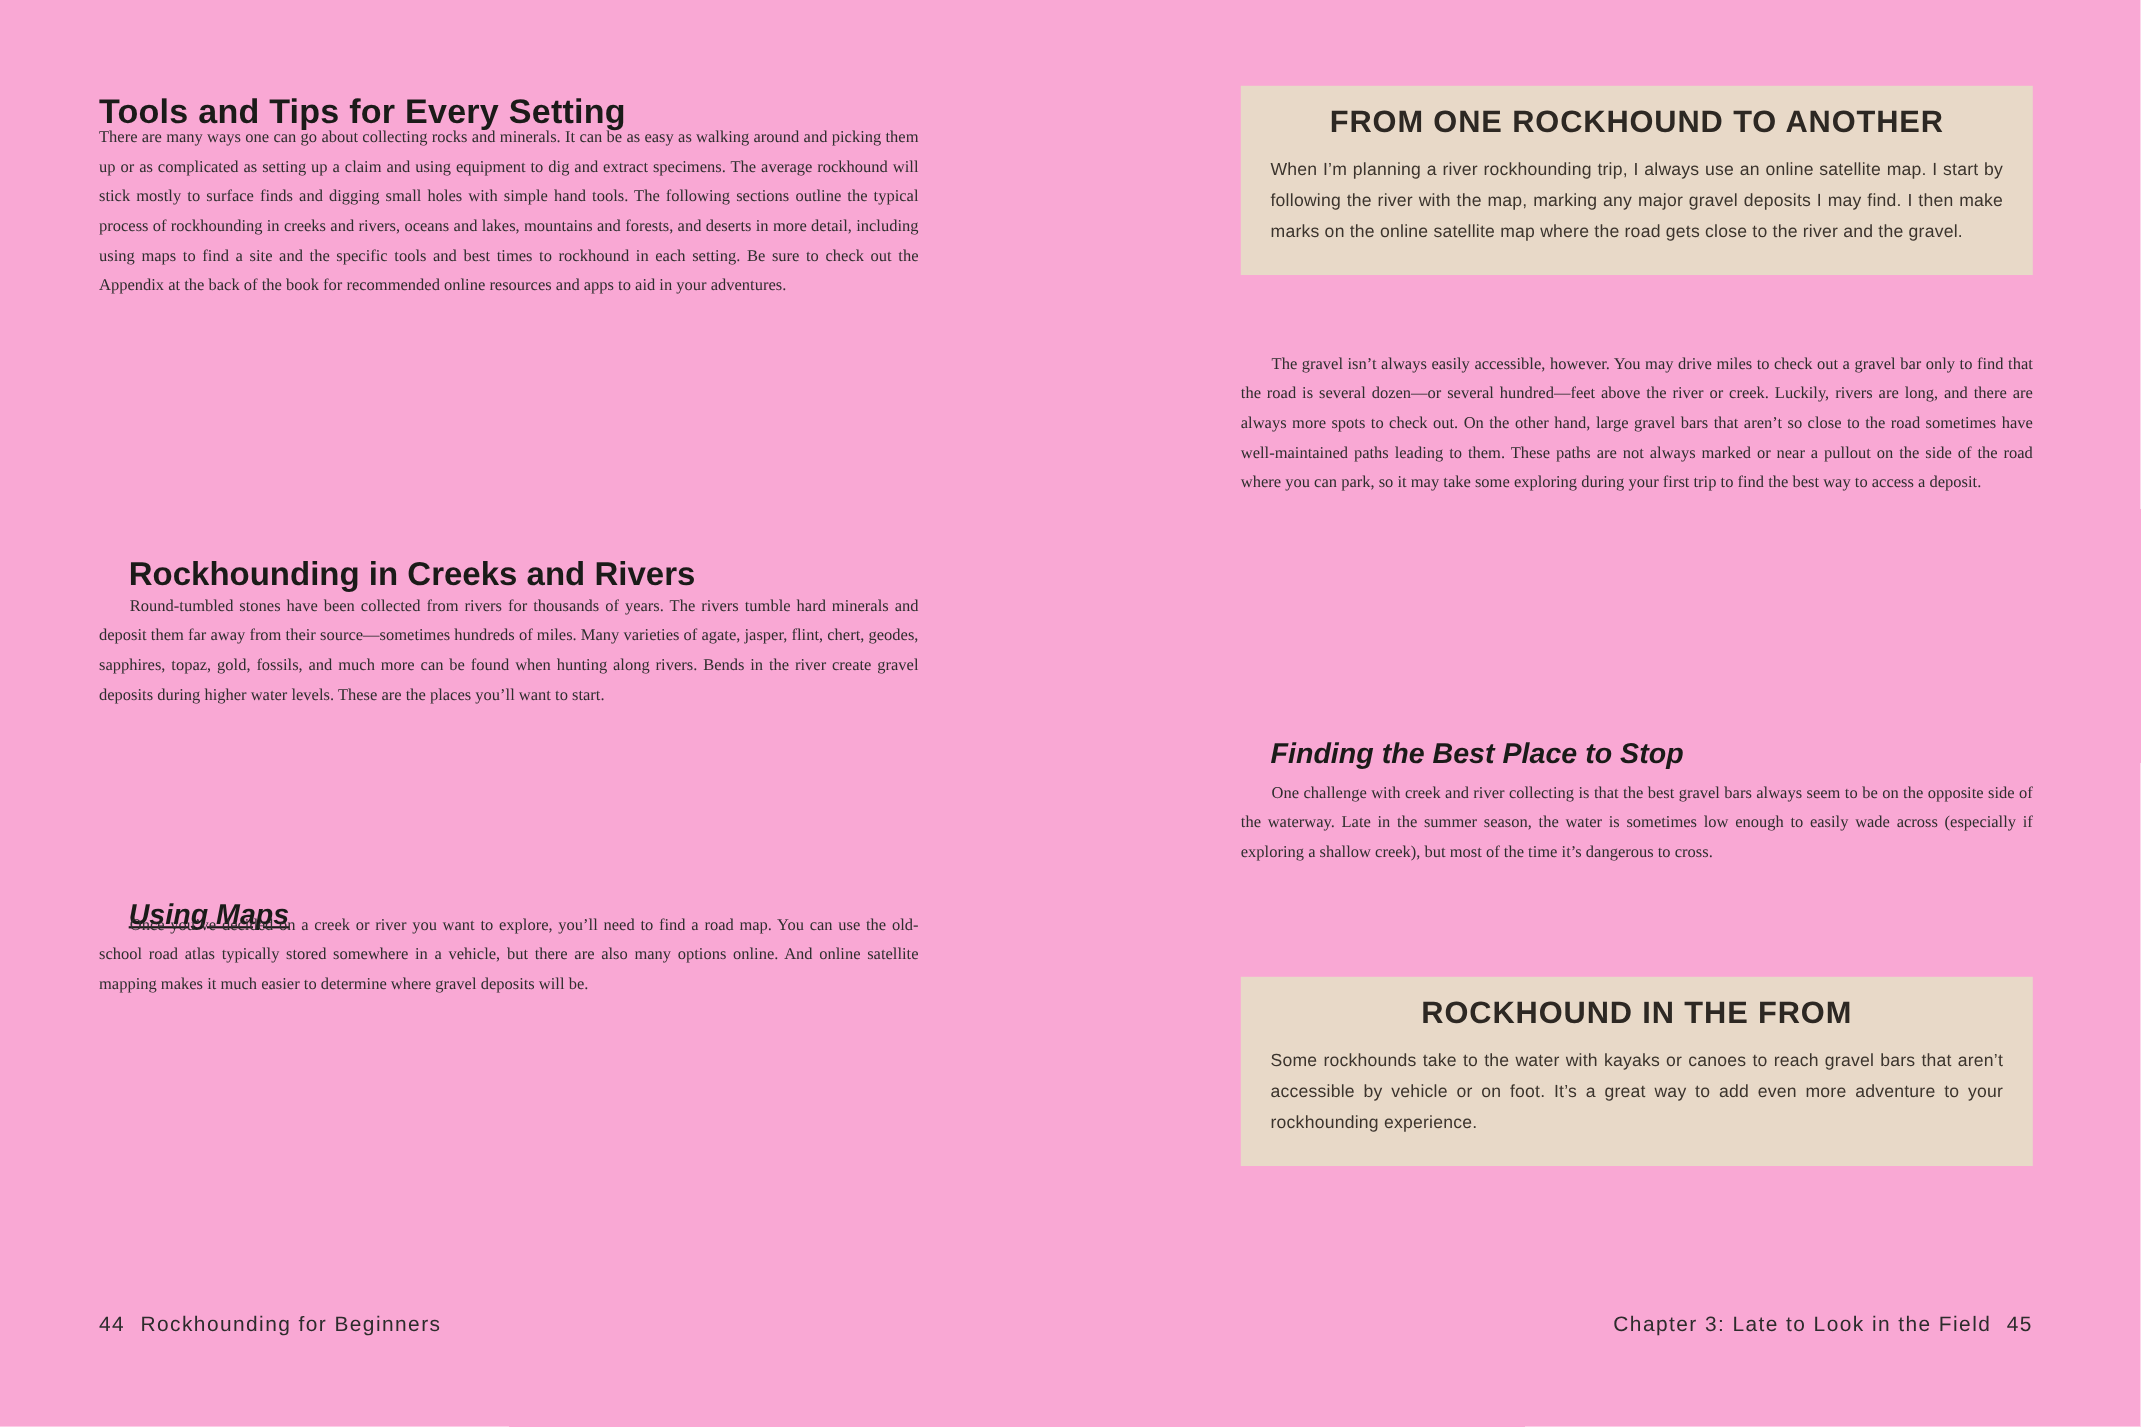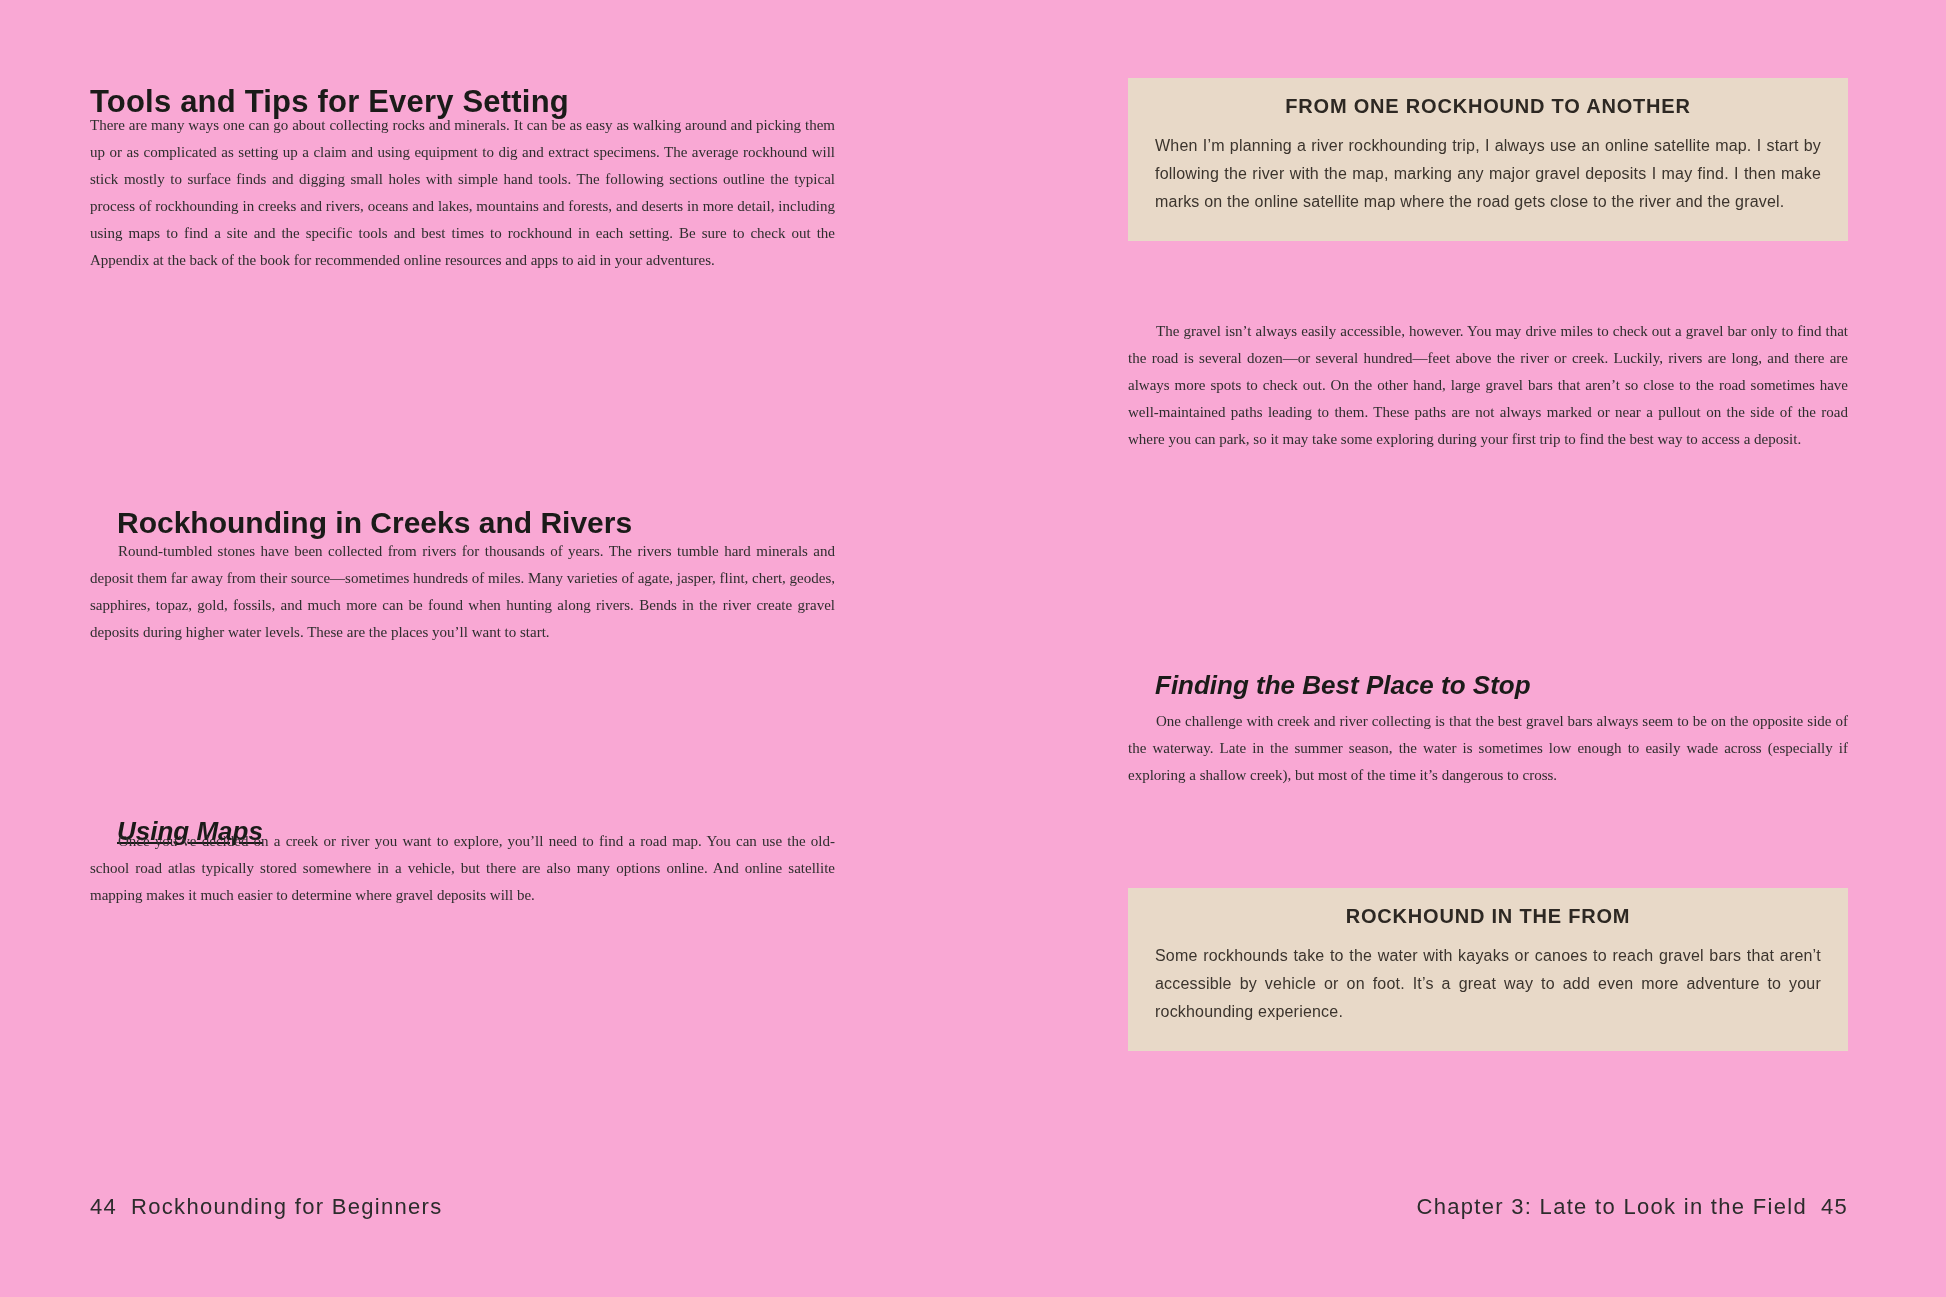--- a/index.html
+++ b/index.html
@@ -49,42 +49,42 @@
     position: absolute;
     left: 0;
     width: 720px;
     box-sizing: border-box;
     background: #e8d9c8;
     padding: 17px 27px 25px 27px;
   }
   .callout-title {
     font-family: "Liberation Sans", sans-serif;
     font-weight: bold;
-    font-size: 20px;
+    font-size: 28px;
     letter-spacing: 0.8px;
     text-align: center;
     color: #2d2823;
     margin-bottom: 14px;
   }
   .callout-body {
     font-family: "Liberation Sans", sans-serif;
     font-size: 16px;
     line-height: 28px;
     color: #3b342d;
     text-align: justify;
     letter-spacing: 0.2px;
     margin: 0;
   }
 
   .footer {
     position: absolute;
     top: 1194px;
     width: 100%;
     font-family: "Liberation Sans", sans-serif;
-    font-size: 22px;
+    font-size: 19px;
     letter-spacing: 1.3px;
     color: #2c2c2c;
     white-space: nowrap;
   }
   .footer-left  { text-align: left; }
   .footer-right { text-align: right; }
   .footer .num { margin-right: 14px; }
   .footer-right .num { margin-right: 0; margin-left: 14px; }
 
   

